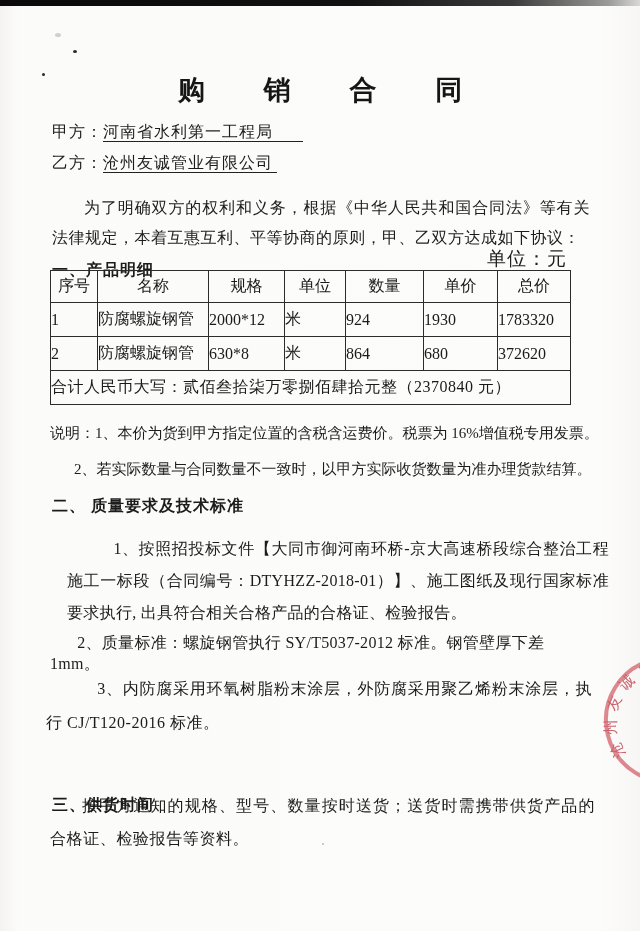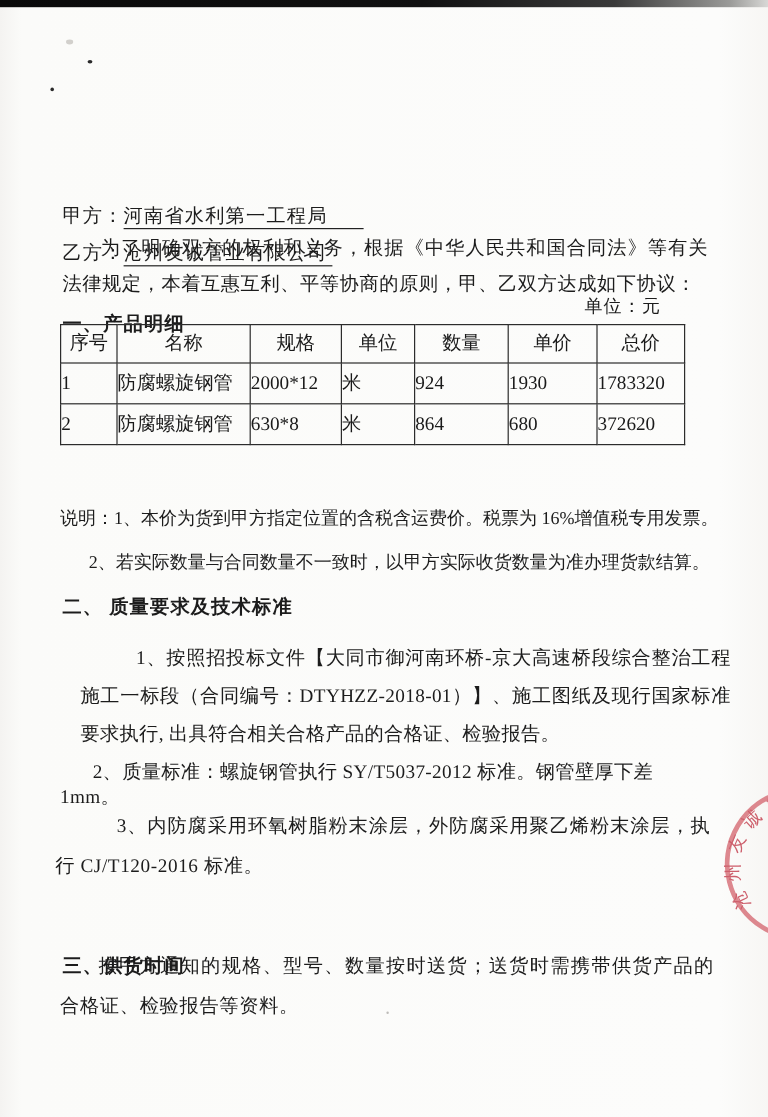--- a/index.html
+++ b/index.html
@@ -23,35 +23,35 @@
   .speck.s2{left:42px;top:73px;width:3px;height:3px;}
   .speck.s3{left:55px;top:33px;width:6px;height:4px;background:#d2d0cc;}
   .speck.s4{left:322px;top:843px;width:2px;height:2px;background:#bdbbb8;}
 
   .abs{position:absolute;}
   .title{
     left:0;top:72px;width:640px;text-align:center;
     font-size:27px;font-weight:600;letter-spacing:26px;text-indent:26px;
     color:#161616;
   }
-  .party{left:52px;font-size:16px;letter-spacing:1px;margin-top:48px;}
+  .party{left:52px;font-size:16px;letter-spacing:1px;}
   .party .name{border-bottom:1.5px solid #222;padding-bottom:1px;}
   .party.a{top:122px;}
   .party.a .name{padding-right:30px;}
   .party.b{top:153px;}
   .party.b .name{padding-right:4px;}
 
   .intro{
     left:52px;top:182px;width:538px;
     font-size:16px;line-height:30px;text-align:justify;text-indent:2em;
     letter-spacing:0.5px;
     margin-top:11px;
   }
   .sec1-head{left:52px;top:260px;font-size:16px;font-weight:600;letter-spacing:1px;}
-  .unit-note{left:487px;top:246px;font-size:15px;letter-spacing:1px;}
+  .unit-note{left:487px;top:246px;font-size:19px;letter-spacing:1px;}
 
   table.products{
     position:absolute;left:50px;top:270px;width:520px;
     border-collapse:collapse;table-layout:fixed;
     font-size:16px;color:#1a1a1a;
   }
   table.products td,table.products th{
     border:1.6px solid #2c2c2c;vertical-align:middle;
     font-weight:normal;padding:0;overflow:hidden;white-space:nowrap;
   }
@@ -77,20 +77,21 @@
 <body>
 
 <div class="page">
 
   <div class="scan-bar"></div>
   <div class="speck s1"></div>
   <div class="speck s2"></div>
   <div class="speck s3"></div>
   <div class="speck s4"></div>
 
+  <div class="abs title">购  销  合  同</div>
 
   <div class="abs party a">
     <span>甲方：</span><span class="name">河南省水利第一工程局</span>
   </div>
   <div class="abs party b">
     <span>乙方：</span><span class="name">沧州友诚管业有限公司</span>
   </div>
 
   <div class="abs intro">为了明确双方的权利和义务，根据《中华人民共和国合同法》等有关法律规定，本着互惠互利、平等协商的原则，甲、乙双方达成如下协议：</div>
 
@@ -128,20 +129,23 @@
       </tr>
       <tr class="drow">
         <td>2</td>
         <td>防腐螺旋钢管</td>
         <td>630*8</td>
         <td>米</td>
         <td>864</td>
         <td>680</td>
         <td>372620</td>
       </tr>
+      <tr class="trow">
+        <td class="total-cell" colspan="7">合计人民币大写：贰佰叁拾柒万零捌佰肆拾元整（2370840 元）</td>
+      </tr>
     </tbody>
   </table>
 
   <div class="abs note1">说明：1、本价为货到甲方指定位置的含税含运费价。税票为 16%增值税专用发票。</div>
   <div class="abs note2">2、若实际数量与合同数量不一致时，以甲方实际收货数量为准办理货款结算。</div>
 
   <div class="abs sec-head sec2-head">二、 质量要求及技术标准</div>
   <div class="abs sec2-item1">1、按照招投标文件【大同市御河南环桥-京大高速桥段综合整治工程施工一标段（合同编号：DTYHZZ-2018-01）】、施工图纸及现行国家标准要求执行, 出具符合相关合格产品的合格证、检验报告。</div>
   <div class="abs sec2-item2">2、质量标准：螺旋钢管执行 SY/T5037-2012 标准。钢管壁厚下差 1mm。</div>
   <div class="abs sec2-item3">3、内防腐采用环氧树脂粉末涂层，外防腐采用聚乙烯粉末涂层，执行 CJ/T120-2016 标准。</div>

